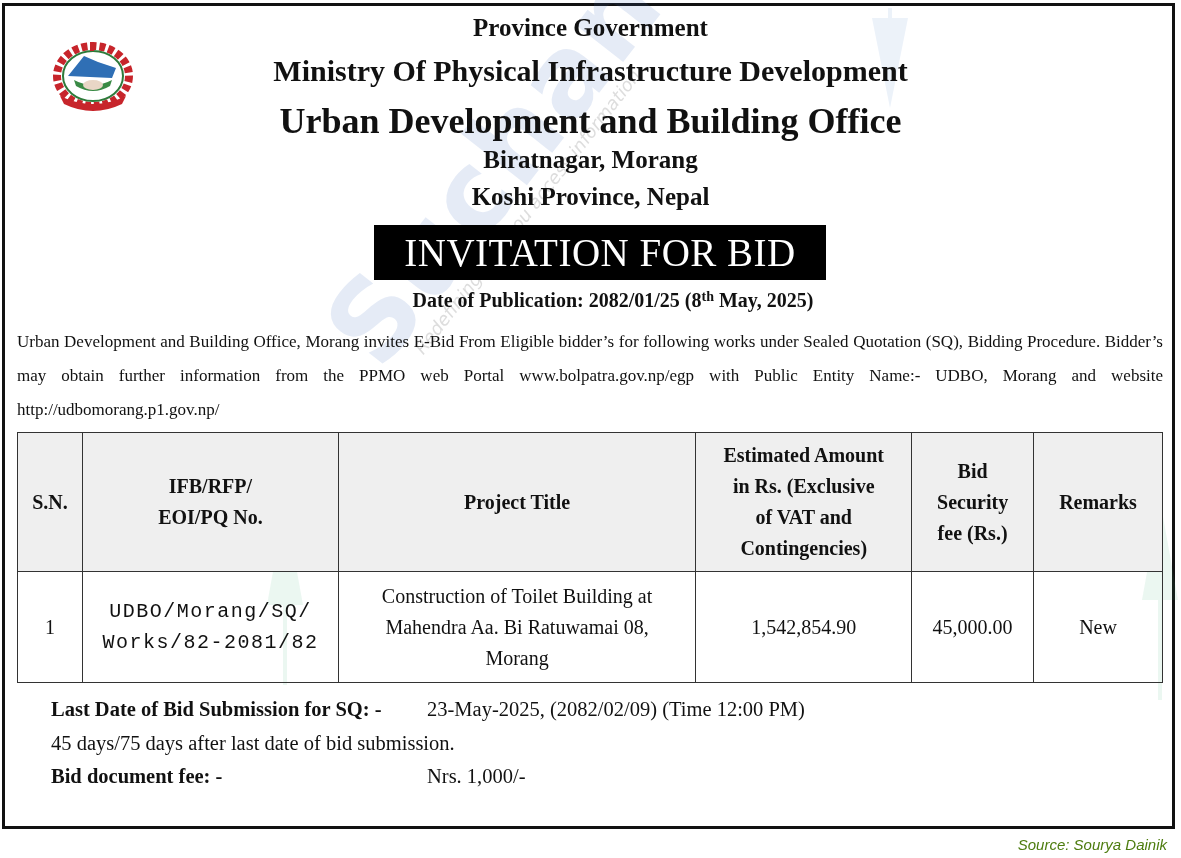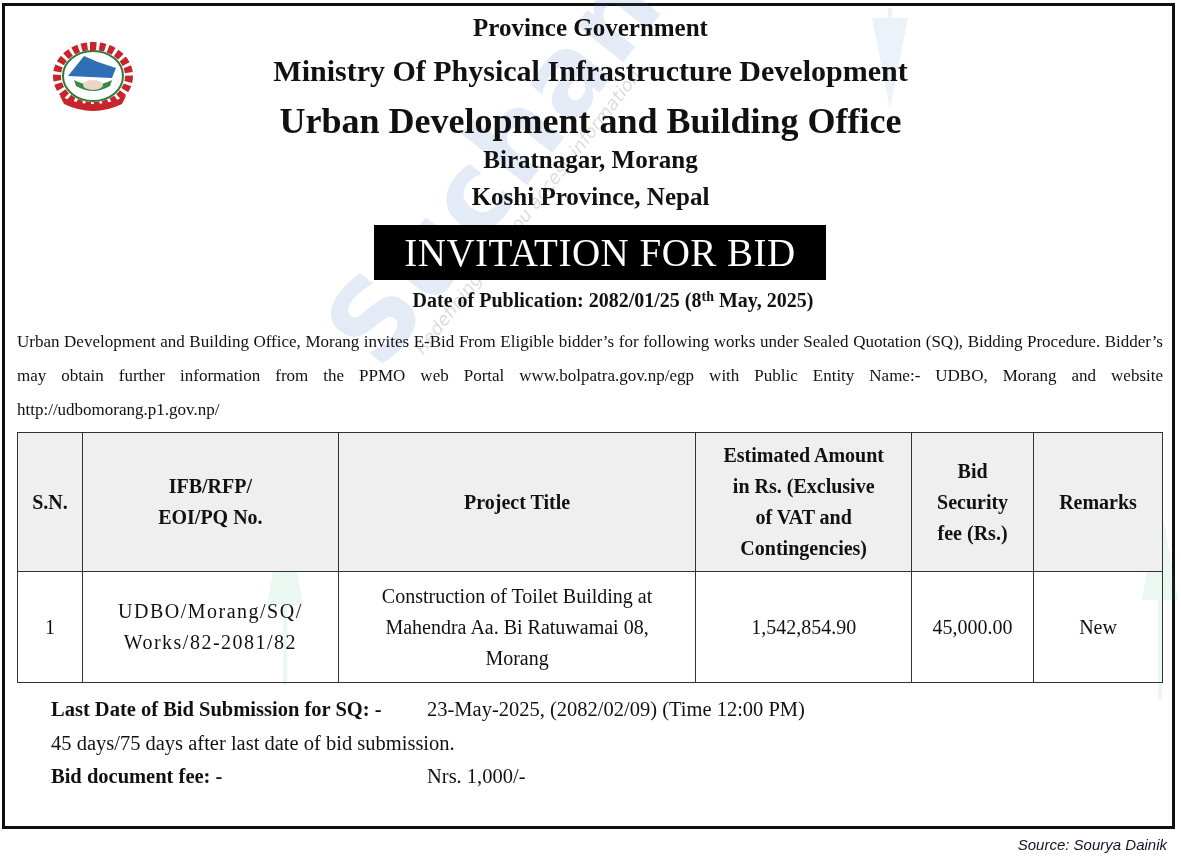--- a/index.html
+++ b/index.html
@@ -21,26 +21,26 @@
   .ifb { position:absolute; left:374px; top:225px; width:452px; height:55px; background:#000;
          color:#fff; font-size:39px; text-align:center; line-height:55px; font-weight:normal; letter-spacing:0.5px; }
   .pub { position:absolute; left:0; right:0; top:289px; text-align:center; font-weight:bold; font-size:20px;margin-left:45px; }
   .pub sup { font-size:14px; vertical-align:6px; }
   .intro { position:absolute; left:17px; top:325px; width:1146px; font-size:17px; line-height:34px;
            text-align:justify; text-align-last:left; }
   table { position:absolute; left:17px; top:432px; width:1146px; border-collapse:collapse; font-size:20px; }
   th, td { border:1.5px solid #333; text-align:center; vertical-align:middle; padding:0 6px; line-height:31px; }
   th { background:#efefef; font-weight:bold; height:138px; }
   td { height:110px; }
-  .mono-ish { letter-spacing:1.5px; }
+  .mono-ish { letter-spacing:1.5px;font-family:Liberation Mono, monospace; }
   .footer { position:absolute; left:17px; top:693px; font-size:20.5px; line-height:33.5px;margin-left:34px; }
   .frow { display:flex; }
   .flabel { width:376px; font-weight:bold; }
   .source { position:absolute; right:14px; top:836px; font-family:"Liberation Sans","DejaVu Sans",sans-serif;
-            font-style:italic; font-size:15px; color:#0f172a; }
+            font-style:italic; font-size:15px; color:#4d7c0f; }
   .deco { position:absolute; pointer-events:none; }
 </style>
 </head>
 <body>
 
 <div class="frame"></div>
 
 <svg class="deco" style="left:265px;top:505px" width="40" height="180" viewBox="0 0 40 180">
   <polygon points="20,0 38,100 22,100 22,180 18,180 18,100 2,100" fill="rgba(60,180,120,0.10)"></polygon>
 </svg>

